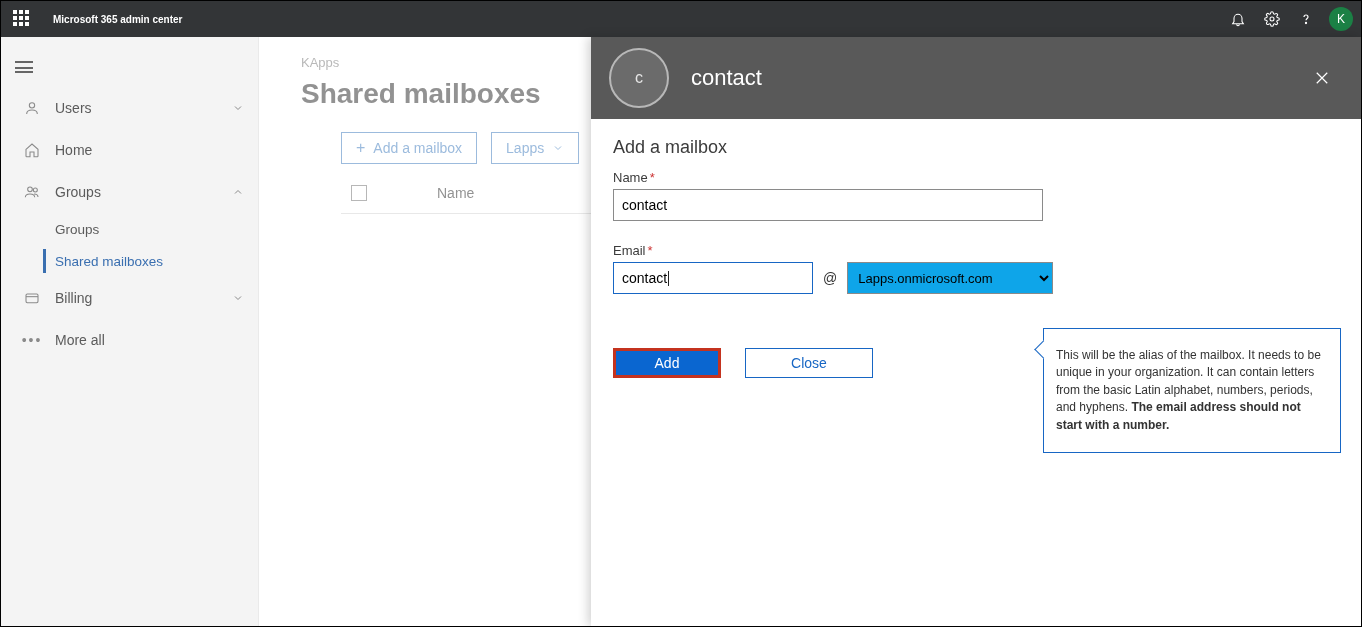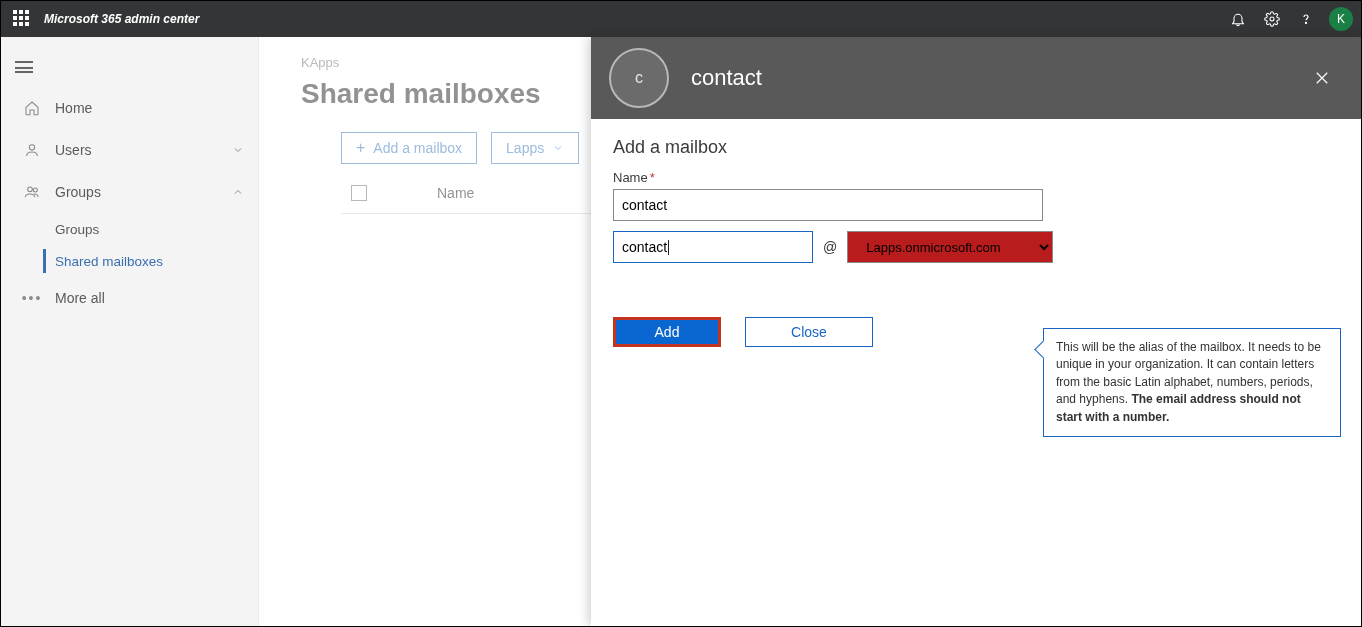--- a/index.html
+++ b/index.html
@@ -3,21 +3,21 @@
 <meta charset="utf-8">
 <style>
   * { box-sizing: border-box; margin: 0; padding: 0; font-family: "Segoe UI", Arial, sans-serif; }
   html,body { width:1362px; height:627px; overflow:hidden; background:#fff; }
   .root { width:1362px; height:627px; border:1px solid #000; position:relative; }
 
   
   .topbar { height:36px; background:#333537; color:#fff; display:flex; align-items:center; padding:0 8px; }
   .waffle { width:18px; height:18px; display:grid; grid-template-columns:repeat(3,4px); grid-template-rows:repeat(3,4px); gap:2px; margin:0 6px 0 4px; cursor:pointer;}
   .waffle span{ background:#fff; width:4px; height:4px;}
-  .brand { font-size:12px; font-weight:600; margin-left:7px;font-style:italic; }
+  .brand { font-size:10px; font-weight:600; margin-left:16px; }
   .topbar .spacer{ flex:1; }
   .top-icon { width:34px; height:36px; display:flex; align-items:center; justify-content:center; color:#fff; cursor:pointer;}
   .avatar { width:24px; height:24px; border-radius:50%; background:#1b8045; color:#fff; font-size:12px; display:flex; align-items:center; justify-content:center; margin-left:6px; cursor:pointer;}
   svg { display:block; }
 
   
   .body { display:flex; height:589px; }
   .sidebar { width:258px; background:#f4f4f4; border-right:1px solid #eaeaea; padding-top:10px; }
   .hamburger { width:46px; height:40px; display:flex; align-items:center; justify-content:center; cursor:pointer; }
   .ham-lines { width:18px; height:12px; border-top:2px solid #666; border-bottom:2px solid #666; position:relative;}
@@ -50,26 +50,26 @@
   .panel-title{ font-size:22px; font-weight:300;}
   .panel-close{ margin-left:auto; cursor:pointer; padding:6px;}
   .panel-body{ padding:18px 22px; position:relative;}
   .section-title{ font-size:18px; color:#3b3b3b; margin-bottom:8px; font-weight:400;}
   .field-label{ font-size:13px; color:#3b3b3b; margin:12px 0 4px;}
   .req{ color:#c33; margin-left:2px;}
   .txt-input{ height:32px; border:1px solid #8a8a8a; padding:0 8px; font-size:14px; width:430px; outline:none;}
   .email-row{ display:flex; align-items:center; gap:10px; }
   .email-input{ width:200px; border:1px solid #1766c4; height:32px; padding:0 8px; font-size:14px; outline:none;}
   .at{ font-size:14px; color:#333;}
-  .domain-select{ height:32px; width:206px; border:1px solid #8a8a8a; font-size:13px; padding:0 14px; background:#b91c1c; cursor:pointer;}
+  .domain-select{ height:32px; width:206px; border:1px solid #8a8a8a; font-size:13px; padding:0 6px; background:#0ea5e9; cursor:pointer;}
   .btn-row{ display:flex; gap:24px; margin-top:54px;}
   .btn-primary{ width:108px; height:30px; background:#0a66d0; color:#fff; border:3px solid #c4331f; font-size:14px; cursor:pointer;}
   .btn-secondary{ width:128px; height:30px; background:#fff; color:#1766c4; border:1px solid #1766c4; font-size:14px; cursor:pointer;}
 
-  .tooltip{ position:absolute; left:452px; top:209px; width:298px; border:1px solid #1766c4; background:#fff; padding:10px 12px; font-size:12px; color:#333; line-height:1.45;}
+  .tooltip{ position:absolute; left:452px; top:209px; width:298px; border:1px solid #1766c4; background:#fff; padding:18px 12px; font-size:12px; color:#333; line-height:1.45;}
   .tooltip::before{ content:""; position:absolute; left:-7px; top:14px; width:12px; height:12px; background:#fff; border-left:1px solid #1766c4; border-bottom:1px solid #1766c4; transform:rotate(45deg);}
   .tooltip b{ font-weight:600;}
   .caret{ display:inline-block; width:1px; height:15px; background:#222; vertical-align:middle; margin-left:1px; animation:blink 1s step-end infinite;}
   @keyframes blink{50%{opacity:0}}
 </style>
 </head>
 <body>
 <div class="root">
 
 <div class="topbar">
@@ -110,38 +110,38 @@
 <div class="body">
 
   <div class="sidebar">
     <div class="hamburger">
           <div class="ham-lines"></div>
         </div>
 
     <div class="nav-item">
       <span class="nicon">
             <svg width="16" height="16" viewBox="0 0 24 24" fill="none" stroke="#8a8a8a" stroke-width="1.6">
-              <path d="M3 11l9-8 9 8v10a1 1 0 01-1 1h-5v-7h-6v7H4a1 1 0 01-1-1V11z"></path>
-            </svg>
-          </span>
-      <span>Home</span>
-    </div>
-    <div class="nav-item">
-      <span class="nicon">
-            <svg width="16" height="16" viewBox="0 0 24 24" fill="none" stroke="#8a8a8a" stroke-width="1.6">
               <circle cx="12" cy="8" r="4"></circle>
               <path d="M4 21c0-4 4-6 8-6s8 2 8 6"></path>
             </svg>
           </span>
       <span>Users</span>
       <span class="chev">
             <svg width="12" height="12" viewBox="0 0 24 24" fill="none" stroke="#8a8a8a" stroke-width="2">
               <path d="M6 9l6 6 6-6"></path>
             </svg>
           </span>
+    </div>
+    <div class="nav-item">
+      <span class="nicon">
+            <svg width="16" height="16" viewBox="0 0 24 24" fill="none" stroke="#8a8a8a" stroke-width="1.6">
+              <path d="M3 11l9-8 9 8v10a1 1 0 01-1 1h-5v-7h-6v7H4a1 1 0 01-1-1V11z"></path>
+            </svg>
+          </span>
+      <span>Home</span>
     </div>
     <div class="nav-item">
       <span class="nicon">
             <svg width="16" height="16" viewBox="0 0 24 24" fill="none" stroke="#8a8a8a" stroke-width="1.6">
               <circle cx="9" cy="8" r="3.5"></circle>
               <circle cx="17" cy="9" r="3"></circle>
               <path d="M2 20c0-3 3-5 7-5s7 2 7 5"></path>
               <path d="M15 15c3 0 6 1.5 6 4.5"></path>
             </svg>
           </span>
@@ -152,20 +152,34 @@
             </svg>
           </span>
     </div>
     <div class="sub-items">
       <div class="sub-item">
             <span>Groups</span>
           </div>
       <div class="sub-item active">
             <span>Shared mailboxes</span>
           </div>
+    </div>
+    <div class="nav-item">
+      <span class="nicon">
+            <svg width="16" height="16" viewBox="0 0 24 24" fill="none" stroke="#8a8a8a" stroke-width="1.6">
+              <rect x="3" y="6" width="18" height="13" rx="2"></rect>
+              <path d="M3 10h18"></path>
+            </svg>
+          </span>
+      <span>Billing</span>
+      <span class="chev">
+            <svg width="12" height="12" viewBox="0 0 24 24" fill="none" stroke="#8a8a8a" stroke-width="2">
+              <path d="M6 9l6 6 6-6"></path>
+            </svg>
+          </span>
     </div>
     <div class="nav-item">
       <span class="nicon dots">•••</span>
       <span>More all</span>
     </div>
   </div>
 
   <div class="main">
     <div class="breadcrumb">KApps</div>
     <div class="page-title">Shared mailboxes</div>
@@ -210,20 +224,21 @@
           </svg>
     </div>
   </div>
   <div class="panel-body">
     <div class="section-title">Add a mailbox</div>
 
     <div class="field-label"><span>Name</span><span class="req">*</span></div>
     <input class="txt-input" value="contact" style="">
 
     <div style="height:10px"></div>
+    <div class="field-label"><span>Email</span><span class="req">*</span></div>
     <div class="email-row">
       <div class="email-input" style="display:flex;align-items:center;">
         <span>contact</span>
             <span class="caret"></span>
       </div>
       <span class="at">@</span>
       <select class="domain-select">
         <option>Lapps.onmicrosoft.com</option>
       </select>
     </div>

